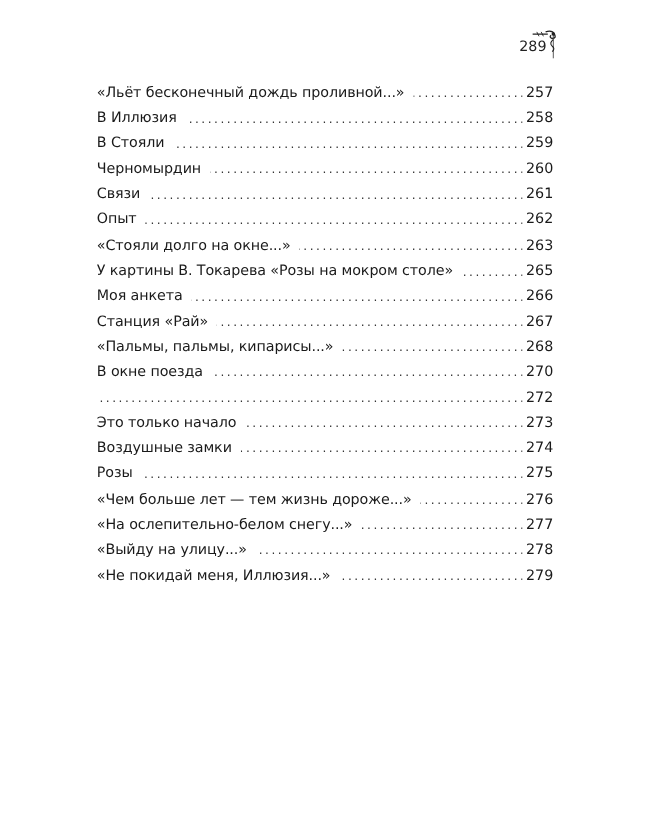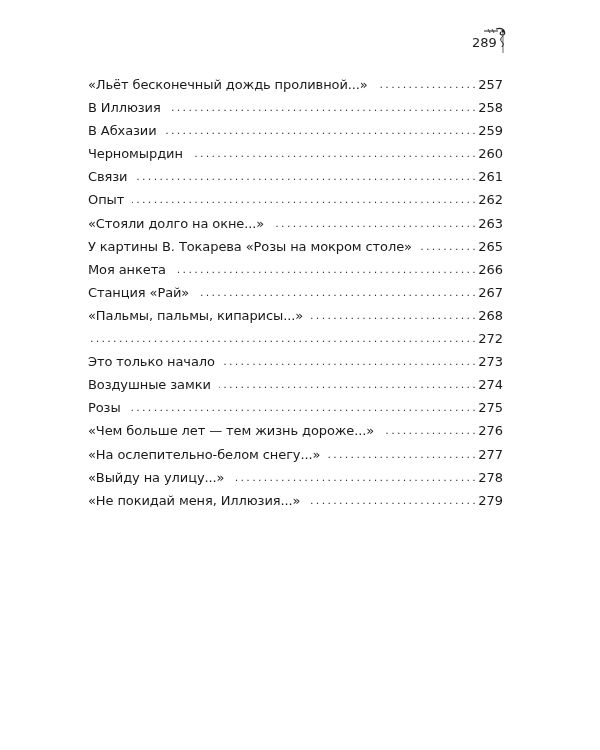--- a/index.html
+++ b/index.html
@@ -100,21 +100,21 @@
       <span class="toc-title">«Льёт бесконечный дождь проливной...»</span>
       <span class="toc-leader"></span>
       <span class="toc-page">257</span>
     </li>
   <li class="toc-row">
       <span class="toc-title">В Иллюзия</span>
       <span class="toc-leader"></span>
       <span class="toc-page">258</span>
     </li>
   <li class="toc-row">
-      <span class="toc-title">В Абхазии</span>
+      <span class="toc-title">В Стояли</span>
       <span class="toc-leader"></span>
       <span class="toc-page">259</span>
     </li>
   <li class="toc-row">
       <span class="toc-title">Черномырдин</span>
       <span class="toc-leader"></span>
       <span class="toc-page">260</span>
     </li>
   <li class="toc-row">
       <span class="toc-title">Связи</span>
@@ -143,20 +143,25 @@
     </li>
   <li class="toc-row">
       <span class="toc-title">Станция «Рай»</span>
       <span class="toc-leader"></span>
       <span class="toc-page">267</span>
     </li>
   <li class="toc-row">
       <span class="toc-title">«Пальмы, пальмы, кипарисы...»</span>
       <span class="toc-leader"></span>
       <span class="toc-page">268</span>
+    </li>
+  <li class="toc-row">
+      <span class="toc-title">В окне поезда</span>
+      <span class="toc-leader"></span>
+      <span class="toc-page">270</span>
     </li>
   <li class="toc-row">
       <span class="toc-leader"></span>
       <span class="toc-page">272</span>
     </li>
   <li class="toc-row">
       <span class="toc-title">Это только начало</span>
       <span class="toc-leader"></span>
       <span class="toc-page">273</span>
     </li>

